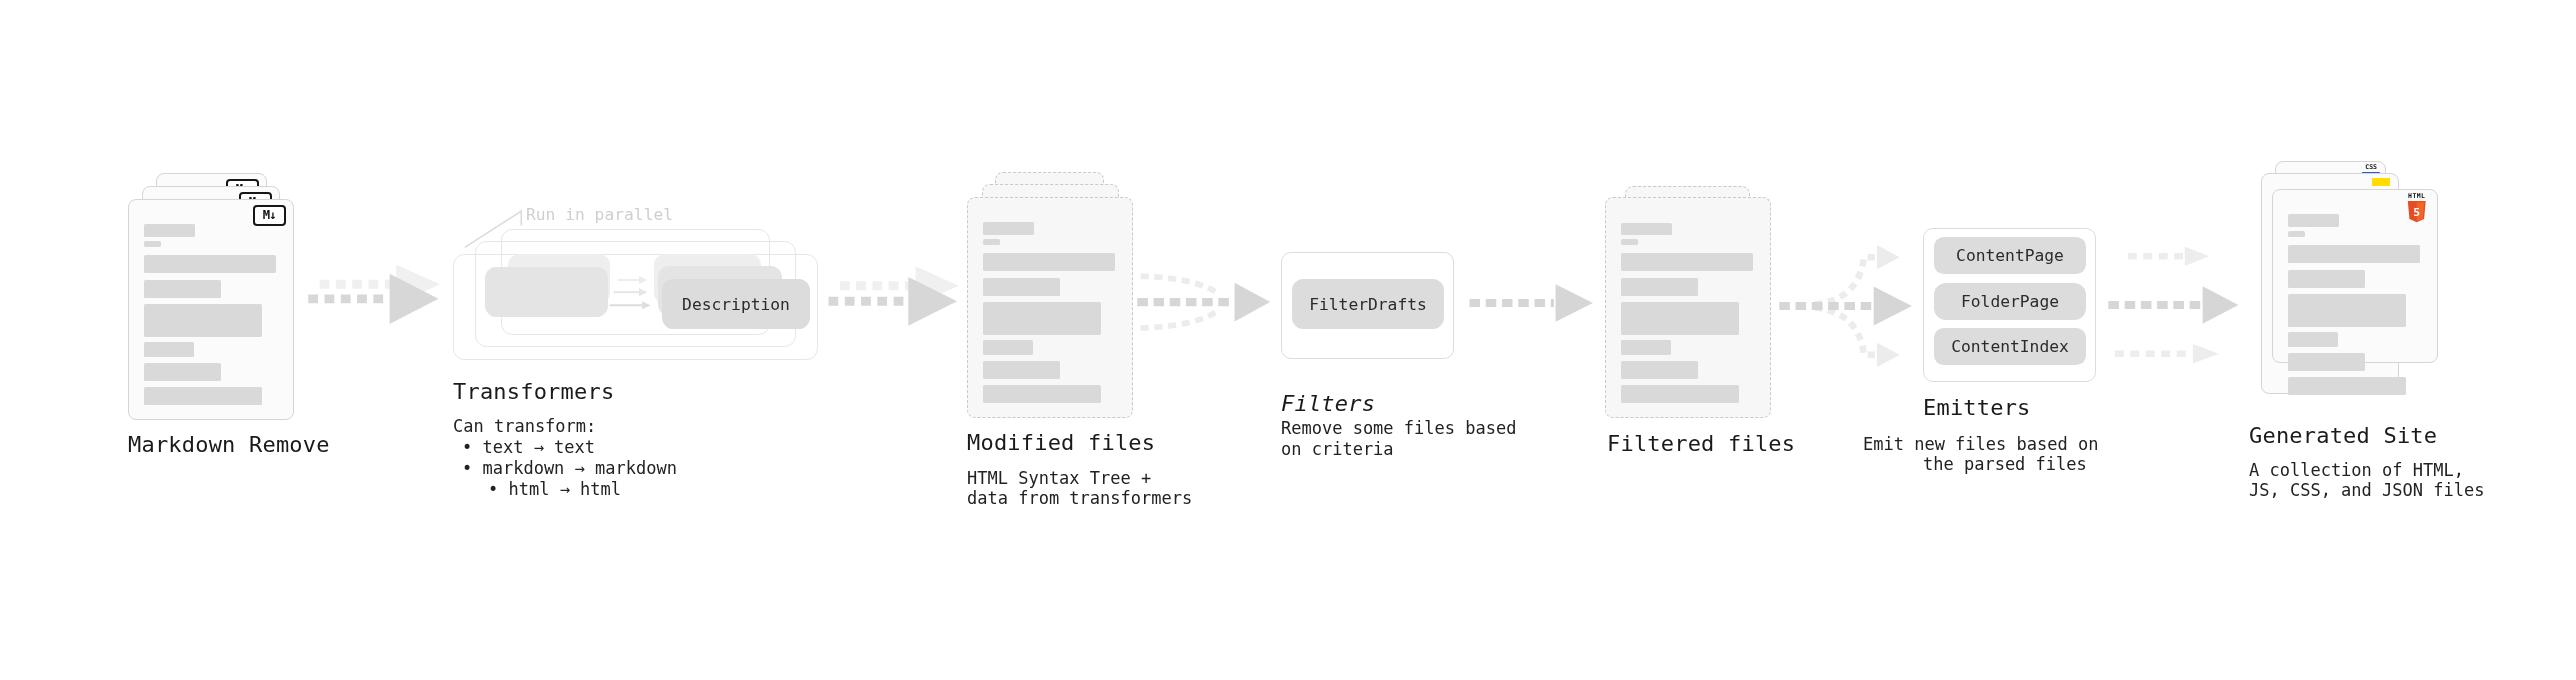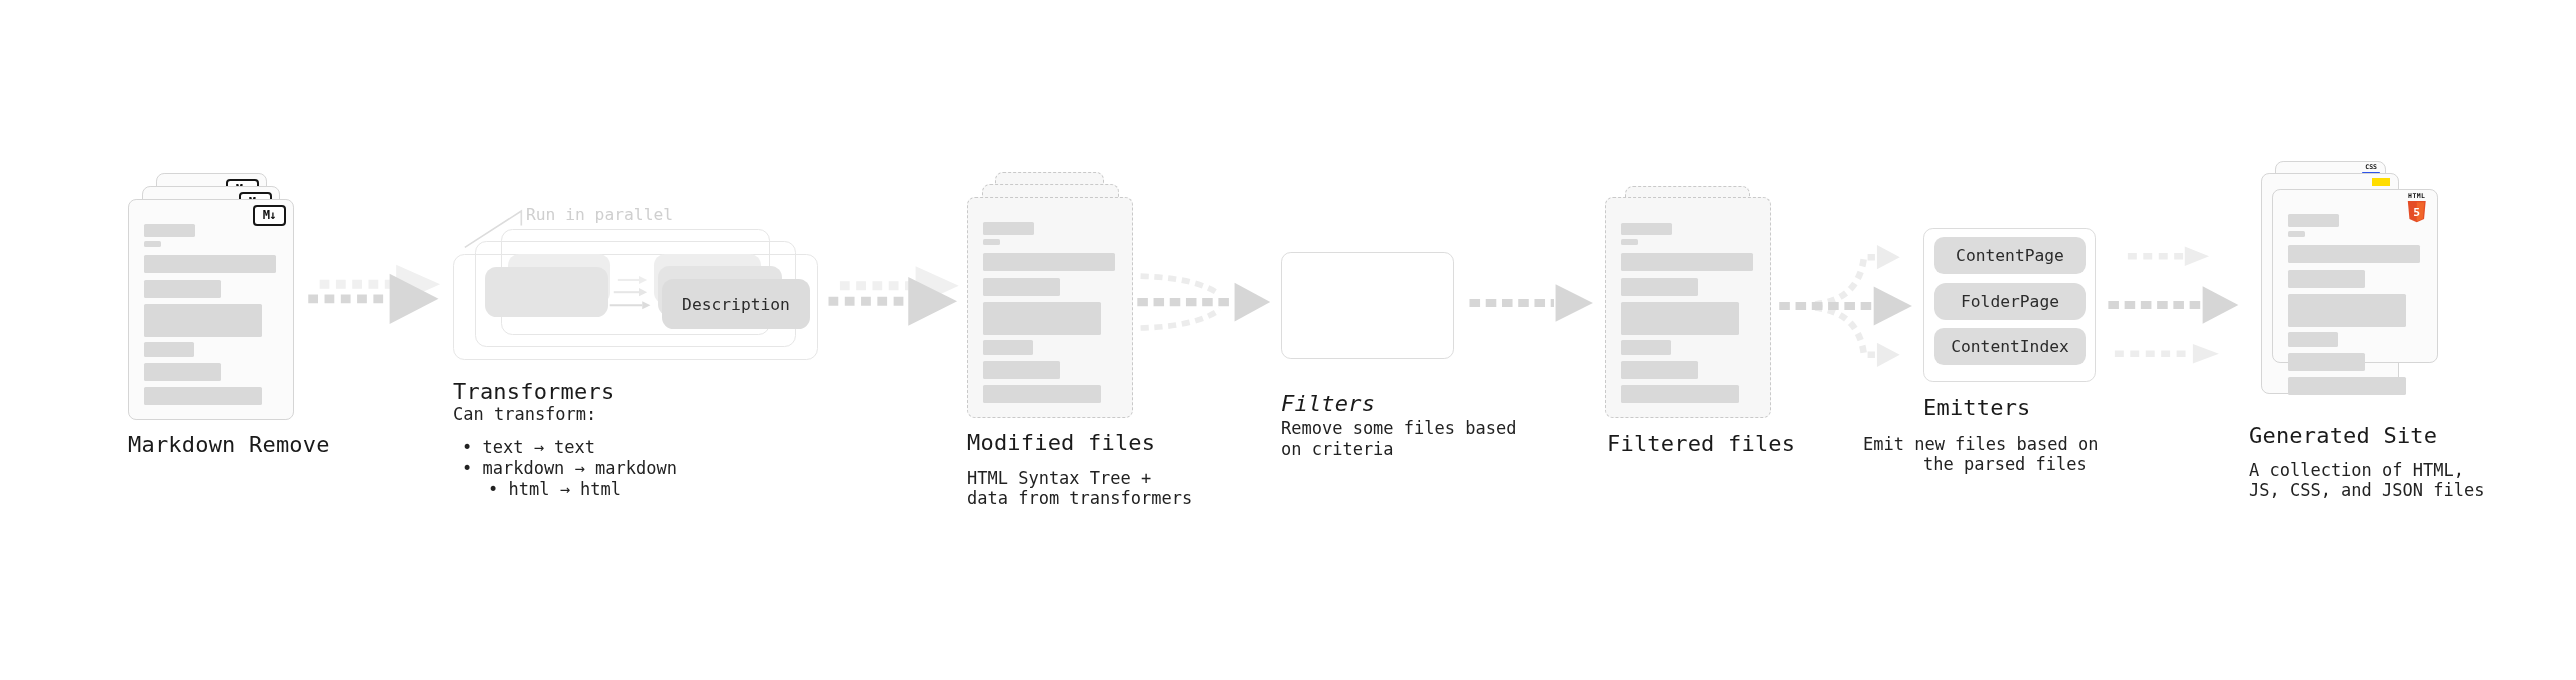--- a/index.html
+++ b/index.html
@@ -94,21 +94,21 @@
     <polygon points="38,21 48,26 38,31" fill="#e6e6e6"></polygon>
     <line x1="2" y1="42" x2="42" y2="42" stroke="#dcdcdc" stroke-width="2.5"></line>
     <polygon points="42,37 52,42 42,47" fill="#dcdcdc"></polygon>
   </svg>
 
   <div class="pill ghost2" style="left:654px;top:254px;width:107px;height:50px;"></div>
   <div class="pill ghost1" style="left:658px;top:266px;width:124px;height:50px;"></div>
   <div class="pill" style="left:662px;top:279px;width:148px;height:50px;">Description</div>
 
   <div class="h1" style="left:453px;top:379px;">Transformers</div>
-  <div class="sub" style="left:453px;top:404px;">Can transform:</div>
+  <div class="sub" style="left:453px;top:416px;">Can transform:</div>
   <div class="sub" style="left:462px;top:437px;">• text → text</div>
   <div class="sub" style="left:462px;top:458px;">• markdown → markdown</div>
   <div class="sub" style="left:462px;top:479px;margin-left:26px;">• html → html</div>
 
   <svg class="abs" style="left:822px;top:258px;" width="140" height="85" viewBox="0 0 172 104">
     <line x1="22" y1="34" x2="115" y2="34" stroke="#f0f0f0" stroke-width="11" stroke-dasharray="12 8"></line>
     <polygon points="115,10 168,34 115,58" fill="#f0f0f0"></polygon>
     <line x1="8" y1="53" x2="106" y2="53" stroke="#d7d7d7" stroke-width="11" stroke-dasharray="12 8"></line>
     <polygon points="106,23 166,53 106,83" fill="#d7d7d7"></polygon>
   </svg>
@@ -132,20 +132,21 @@
   <div class="sub" style="left:967px;top:488px;">data from transformers</div>
 
   <svg class="abs" style="left:1134px;top:264px;" width="142" height="77" viewBox="0 0 175 95">
     <path d="M8,15 Q78,17 106,38" fill="none" stroke="#ececec" stroke-width="7" stroke-dasharray="10 7"></path>
     <path d="M8,79 Q78,77 106,56" fill="none" stroke="#ececec" stroke-width="7" stroke-dasharray="10 7"></path>
     <line x1="4" y1="47" x2="122" y2="47" stroke="#d6d6d6" stroke-width="10" stroke-dasharray="13 7"></line>
     <polygon points="124,23 168,47 124,71" fill="#d6d6d6"></polygon>
   </svg>
 
   <div class="box" style="left:1281px;top:252px;width:173px;height:107px;"></div>
+  <div class="pill" style="left:1292px;top:279px;width:152px;height:50px;">FilterDrafts</div>
   <div class="h1" style="left:1281px;top:391px;font-style:italic;">Filters</div>
   <div class="sub" style="left:1281px;top:418px;">Remove some files based</div>
   <div class="sub" style="left:1281px;top:439px;">on criteria</div>
 
   <svg class="abs" style="left:1463px;top:276px;" width="134" height="54" viewBox="0 0 165 66">
     <line x1="8" y1="33" x2="112" y2="33" stroke="#d6d6d6" stroke-width="10" stroke-dasharray="13 7"></line>
     <polygon points="114,10 160,33 114,56" fill="#d6d6d6"></polygon>
   </svg>
 
   <div class="abs" style="left:1605px;top:186px;width:187px;height:236px;">

